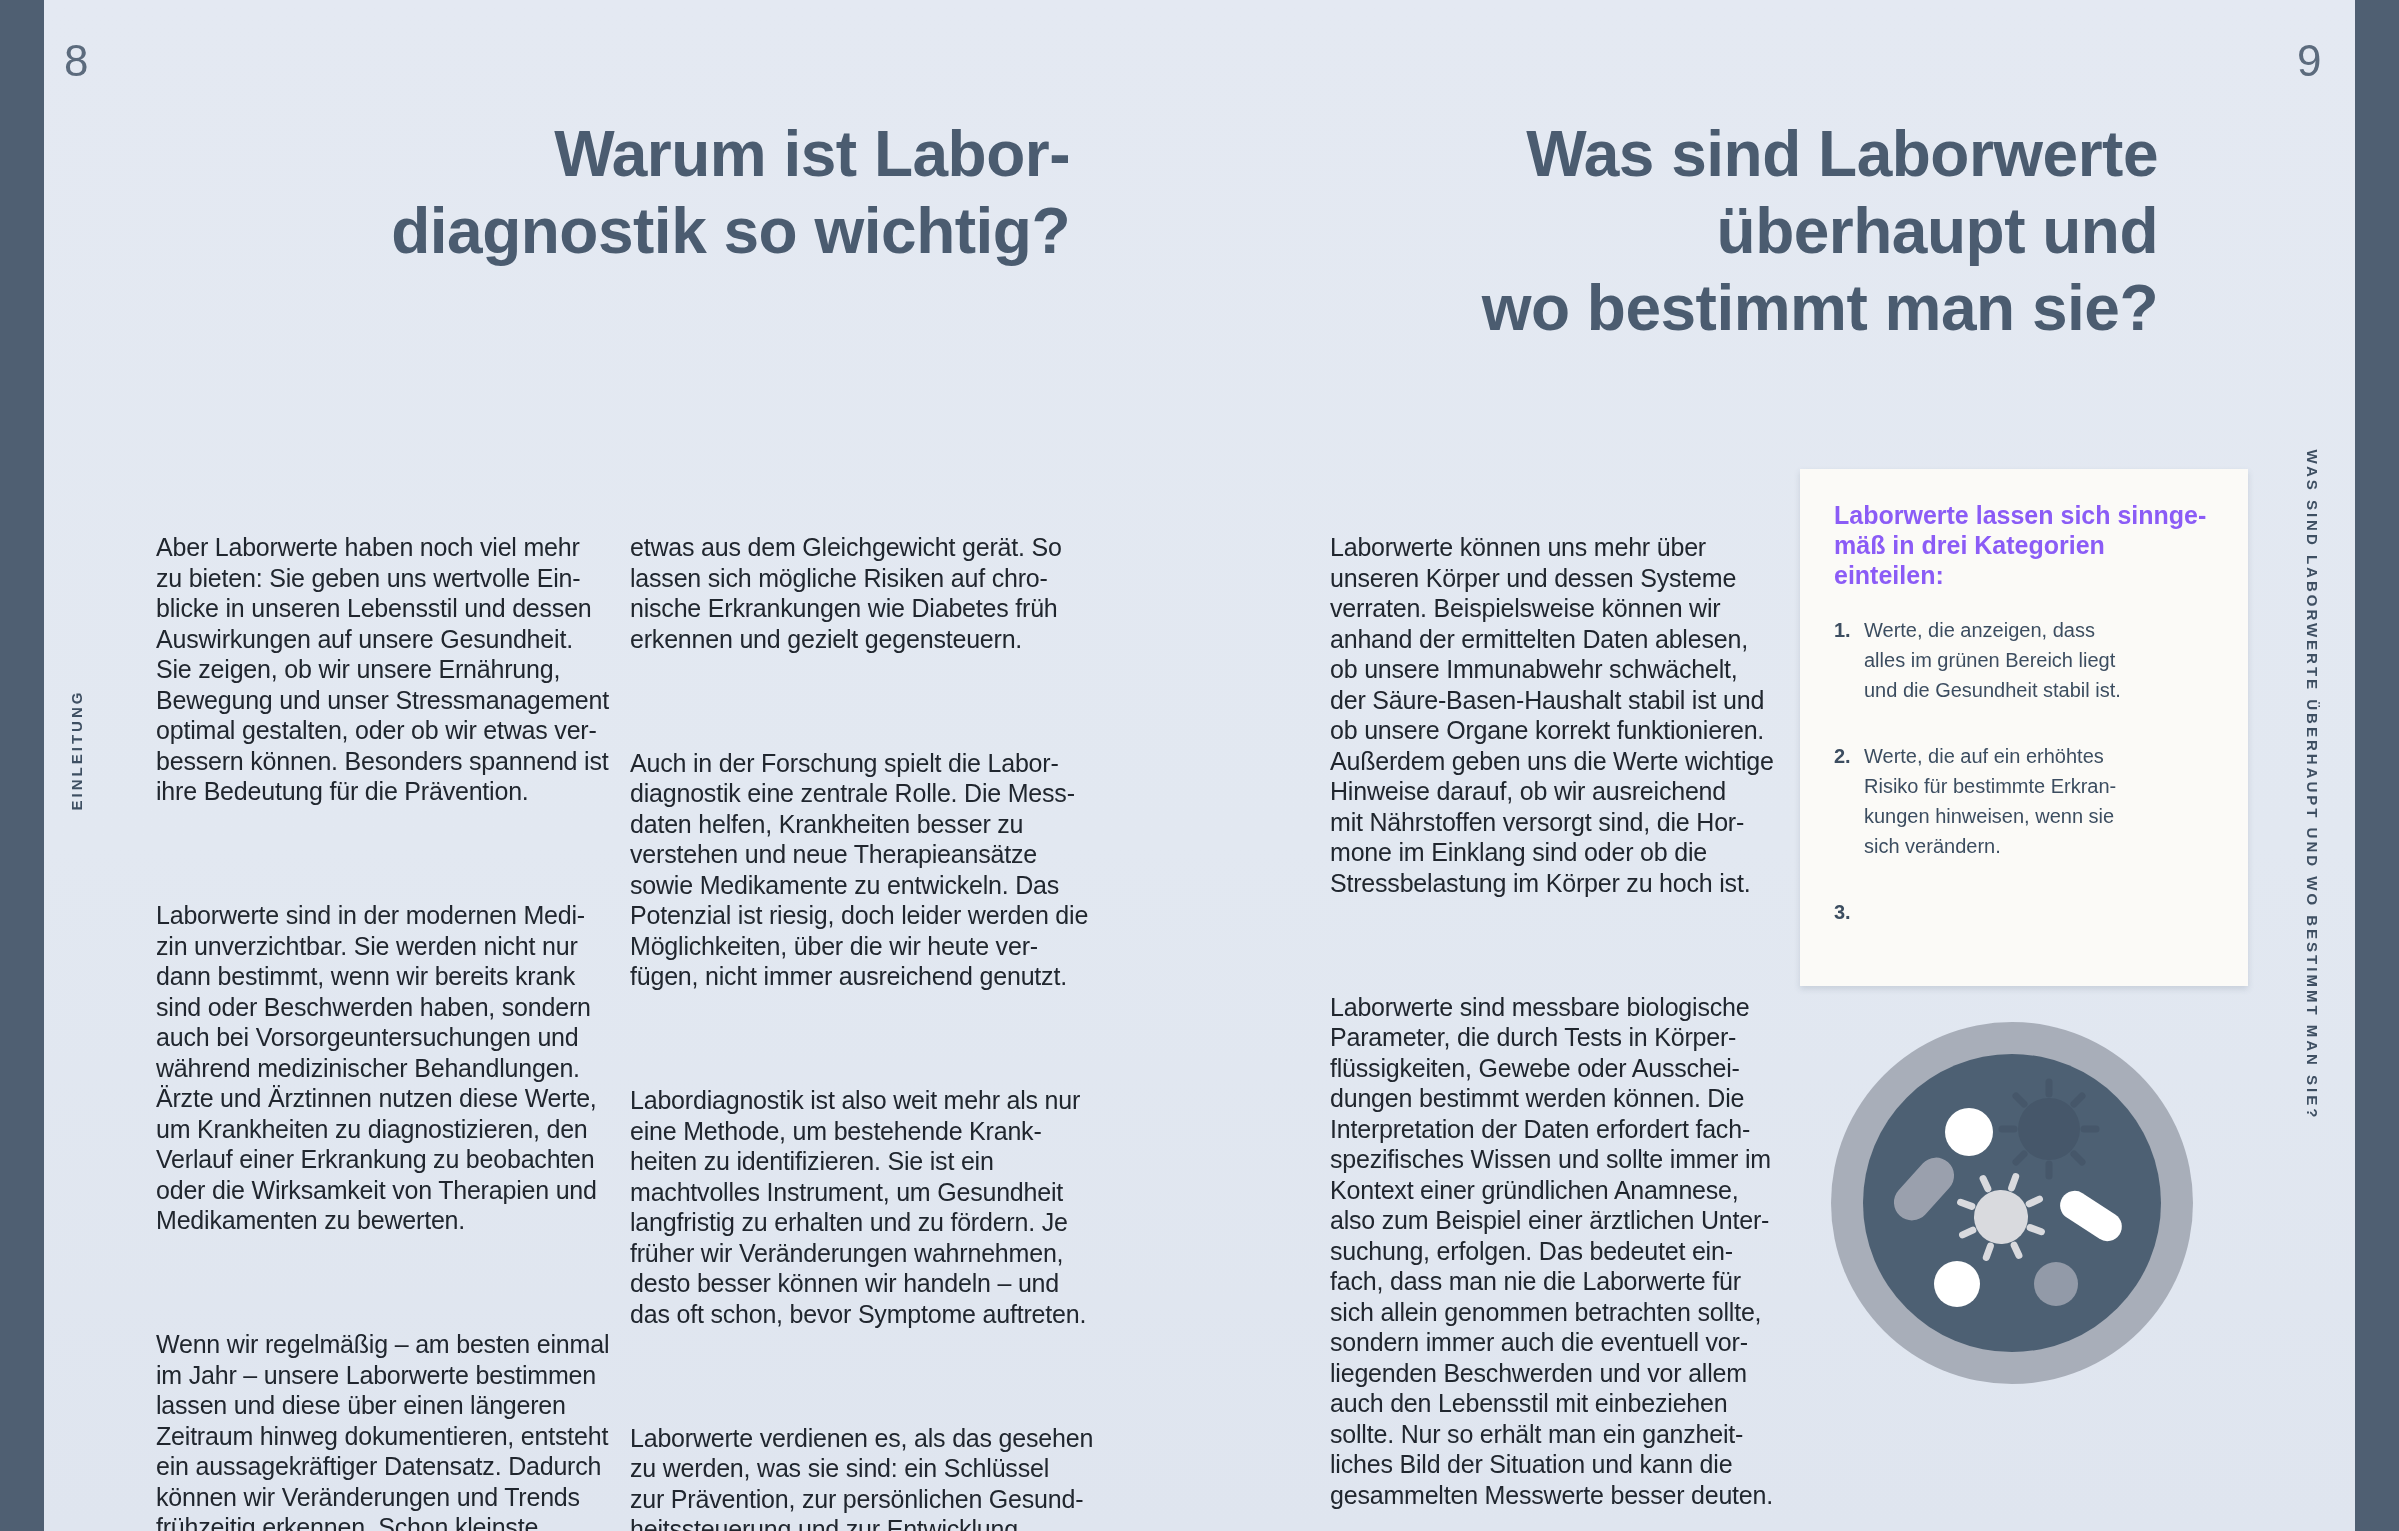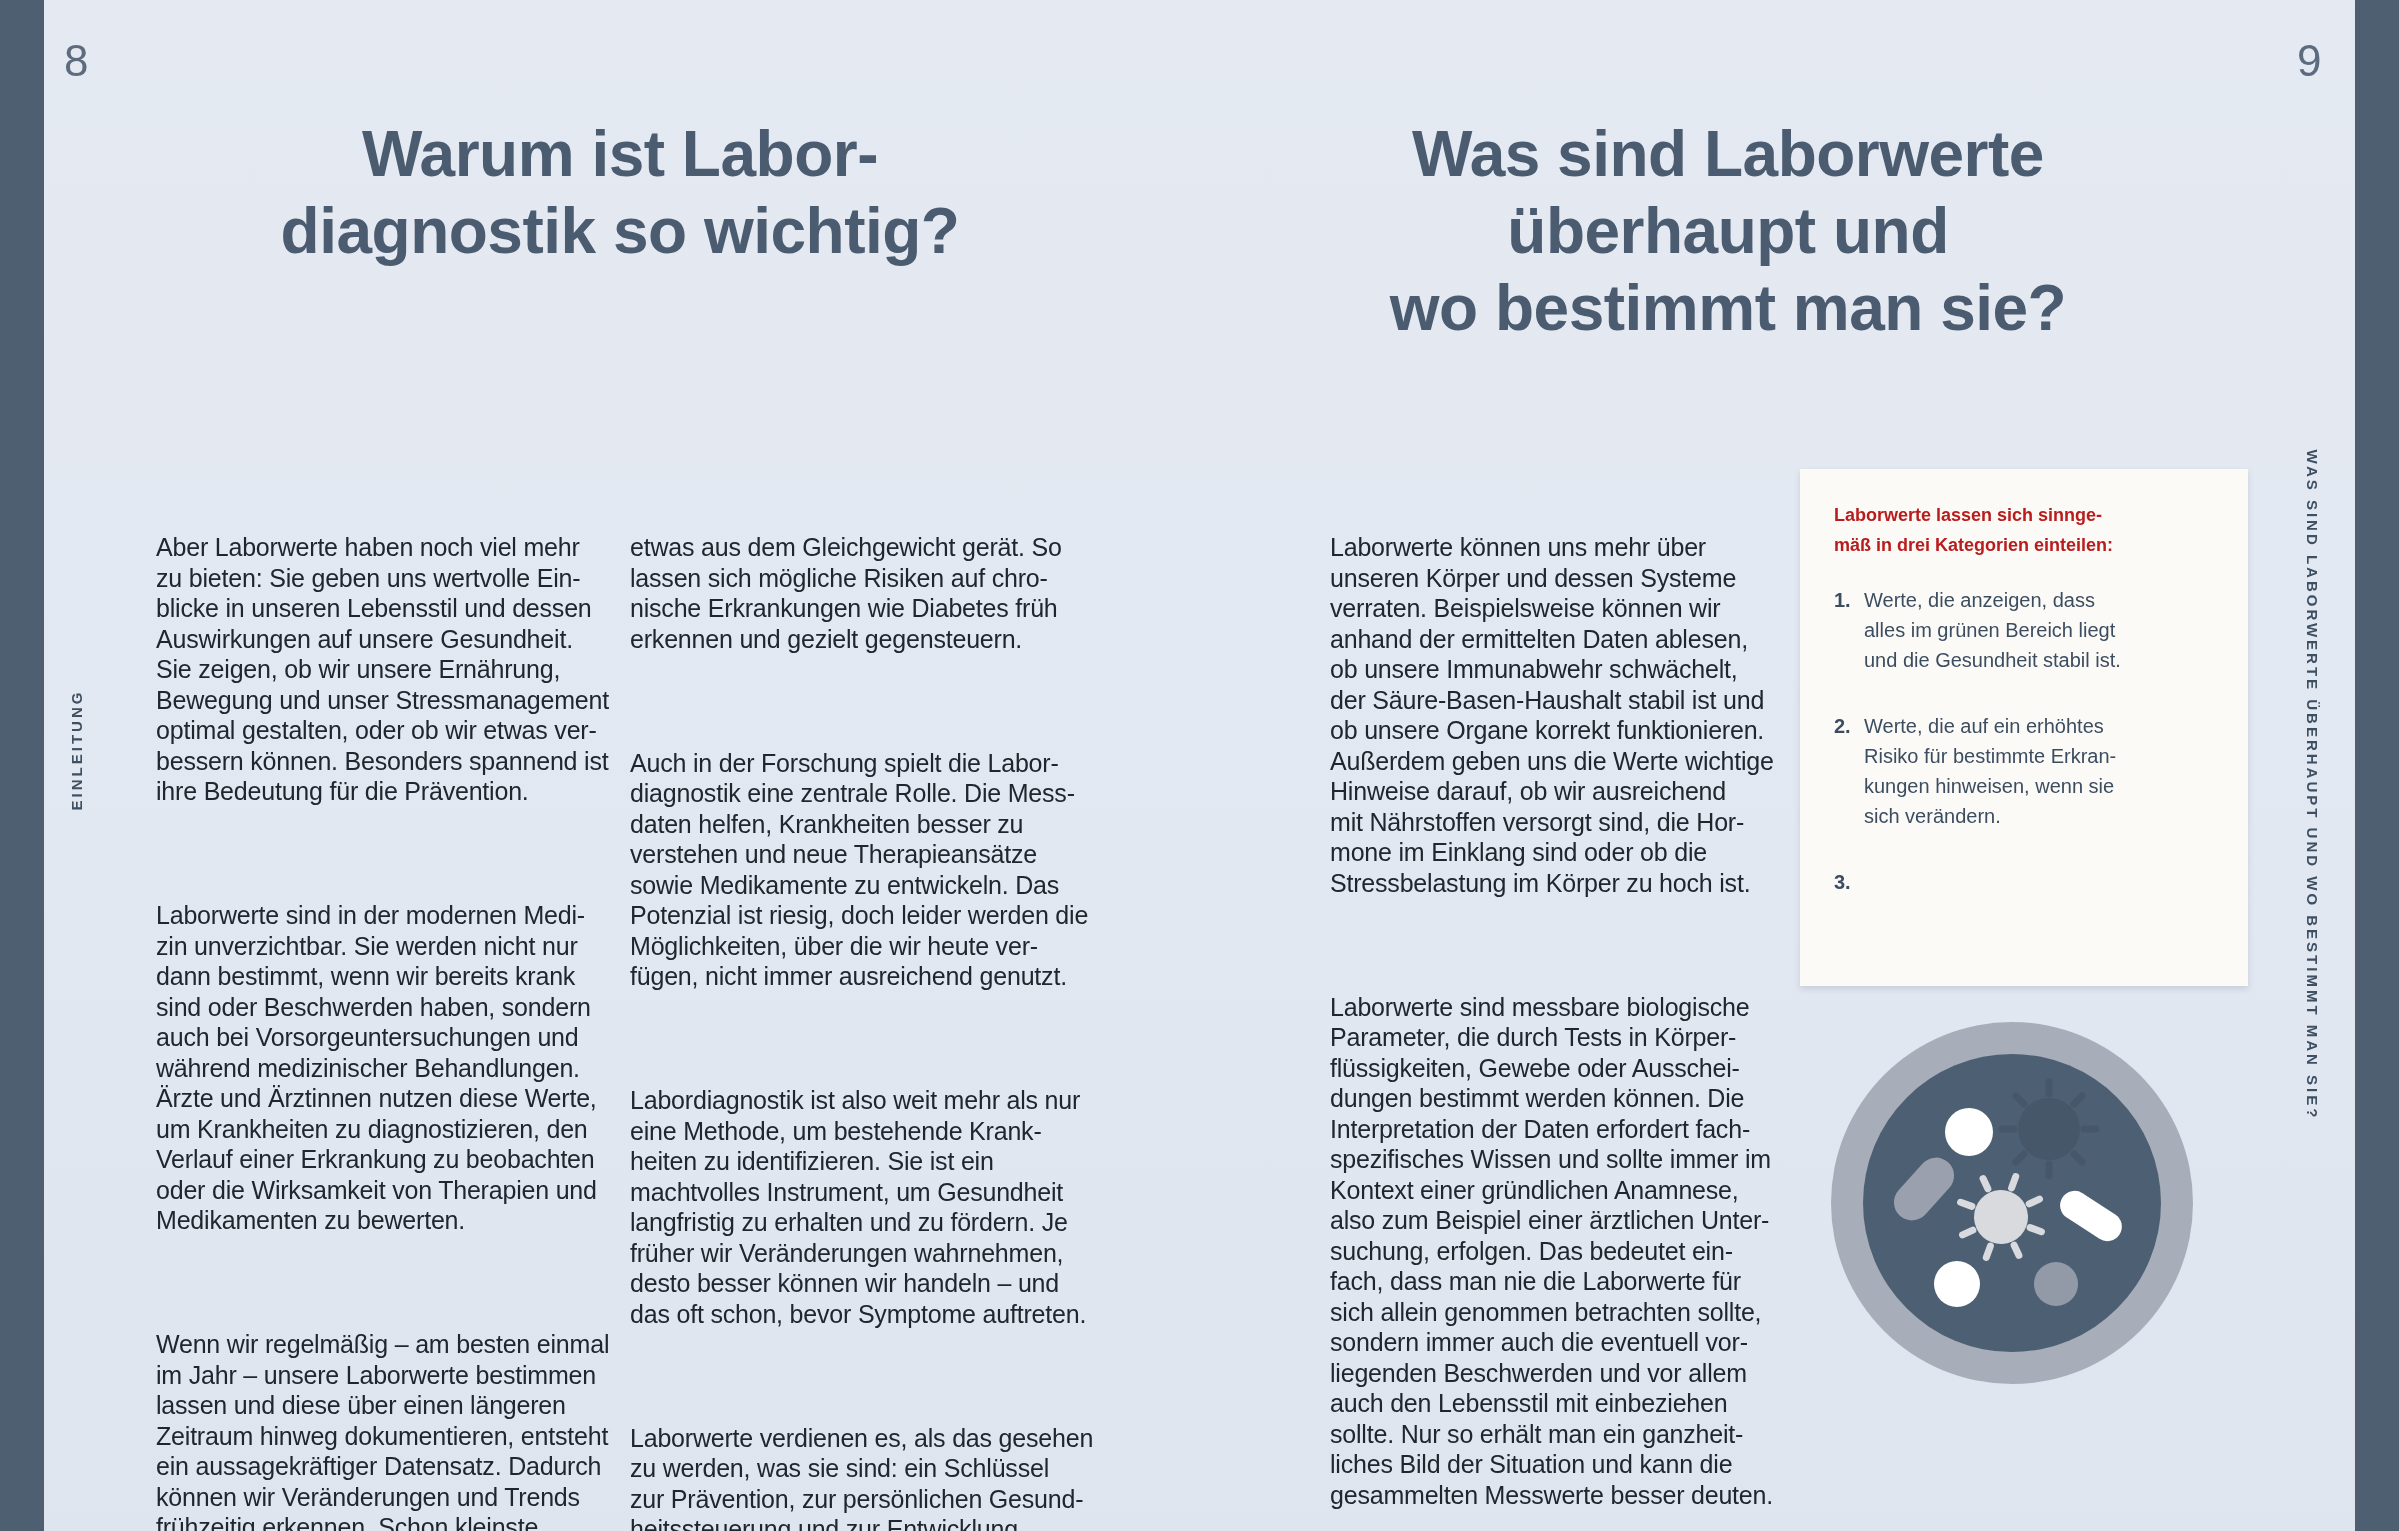--- a/index.html
+++ b/index.html
@@ -28,21 +28,21 @@
     left:76px;top:750px;
     transform:translate(-50%,-50%) rotate(-90deg);
   }
   .side-label.right{
     left:2312px;top:785px;
     transform:translate(-50%,-50%) rotate(90deg);
   }
   .title{
     position:absolute;margin:0;top:116px;
     font-size:64px;line-height:77px;font-weight:bold;
-    letter-spacing:-0.5px;color:#4b5c70;text-align:center;
+    letter-spacing:-0.5px;color:#4b5c70;text-align:right;
     white-space:pre-line;
   }
   .title.left{left:170px;width:900px;}
   .title.right{left:1298px;width:860px;}
   .col{
     position:absolute;top:471px;z-index:1;
     font-size:25px;line-height:30.5px;letter-spacing:-0.2px;
     white-space:pre;color:#20262e;
   }
   .col p{margin:0 0 32.5px 0;}
@@ -50,22 +50,22 @@
   .col.c2{left:630px;width:470px;}
   .col.c3{left:1330px;width:455px;}
   .info-box{
     position:absolute;left:1800px;top:469px;width:448px;height:517px;
     box-sizing:border-box;padding:31px 30px 0 34px;
     background:#fbfaf7;z-index:2;
     box-shadow:0 3px 6px rgba(80,95,115,0.18);
     color:#3c4d60;
   }
   .info-box h2{
-    margin:0 0 25px 0;font-size:18px;line-height:30px;font-weight:bold;
-    white-space:pre-line;color:#b91c1c;
+    margin:0 0 25px 0;font-size:25px;line-height:30px;font-weight:bold;
+    white-space:pre-line;color:#8b5cf6;
   }
   .info-box ol{list-style:none;margin:0;padding:0;}
   .info-box li{display:flex;margin:0 0 36px 0;font-size:20px;line-height:30px;}
   .info-box .num{flex:0 0 30px;font-weight:bold;}
   .info-box .txt{white-space:pre-line;}
   .dish{position:absolute;left:1830px;top:1021px;z-index:2;}
 </style>
 </head>
 <body>
 

